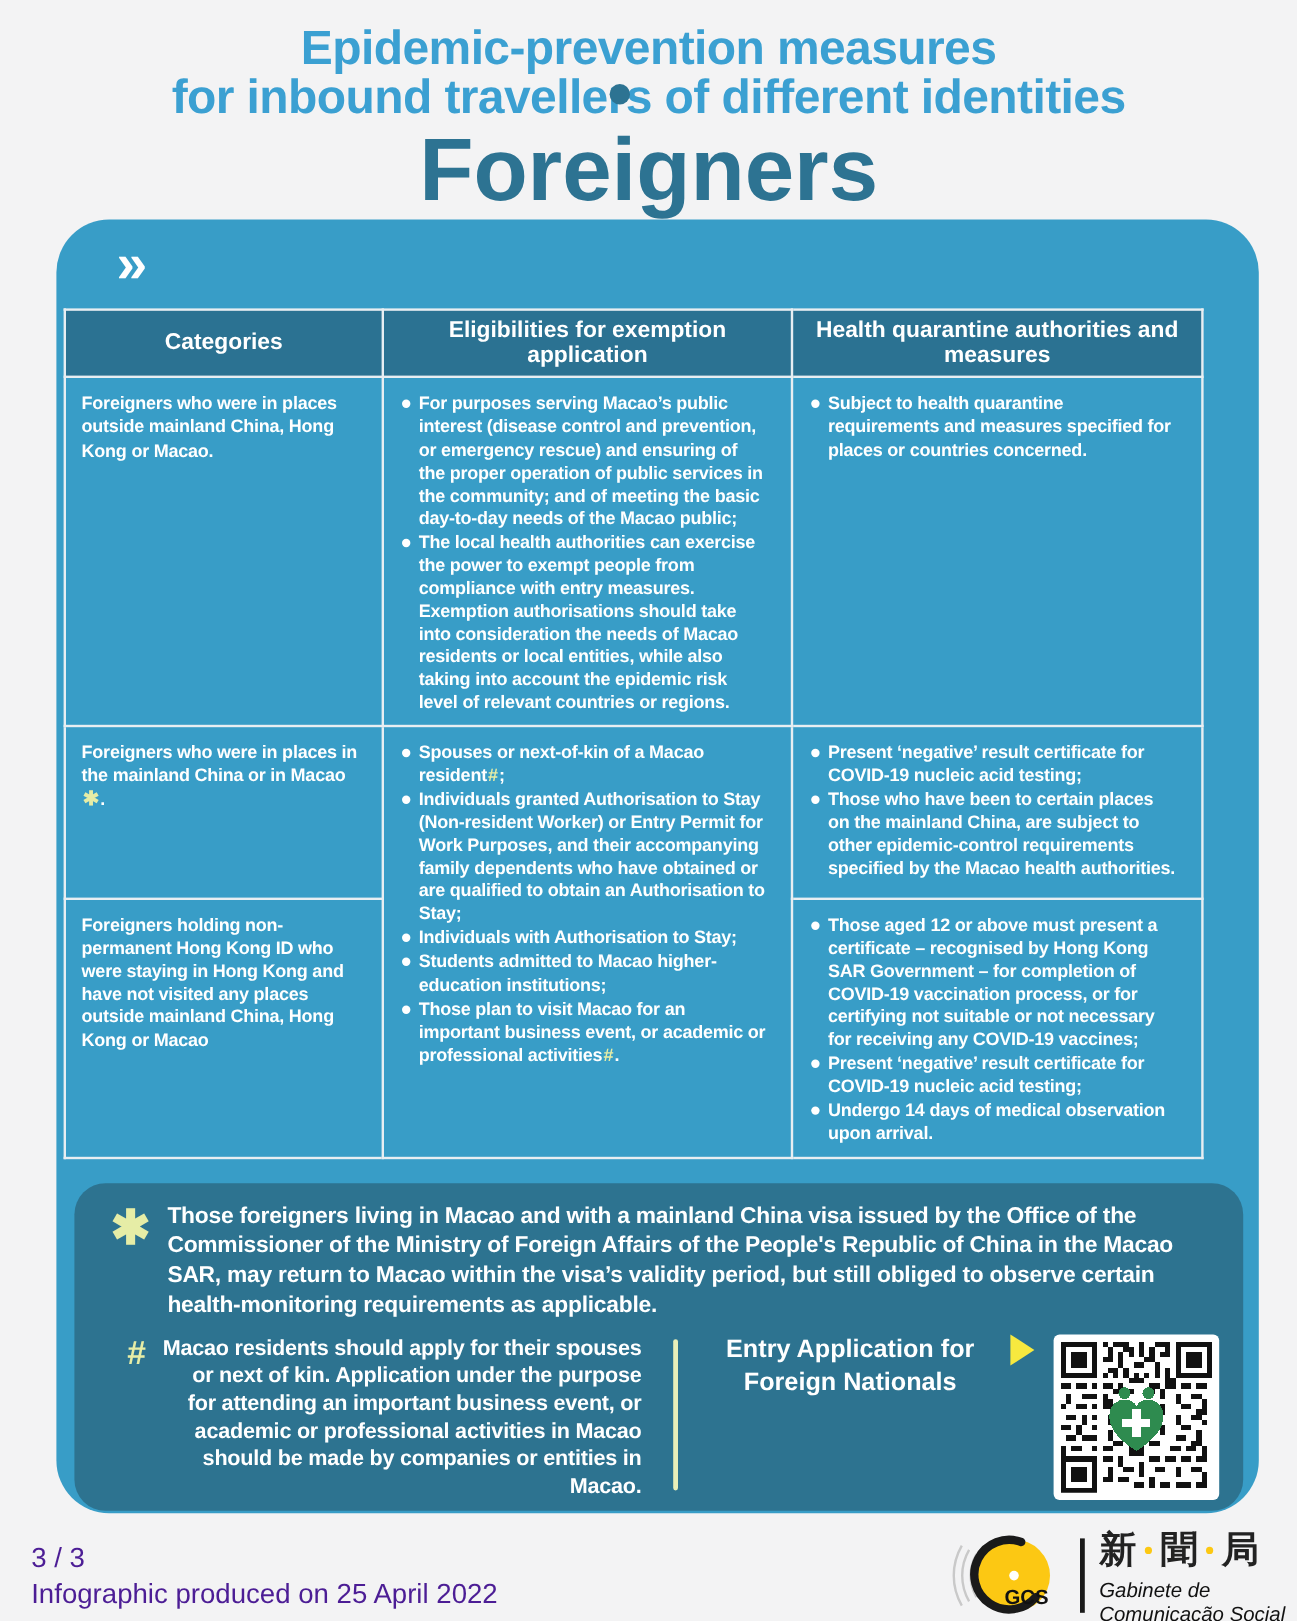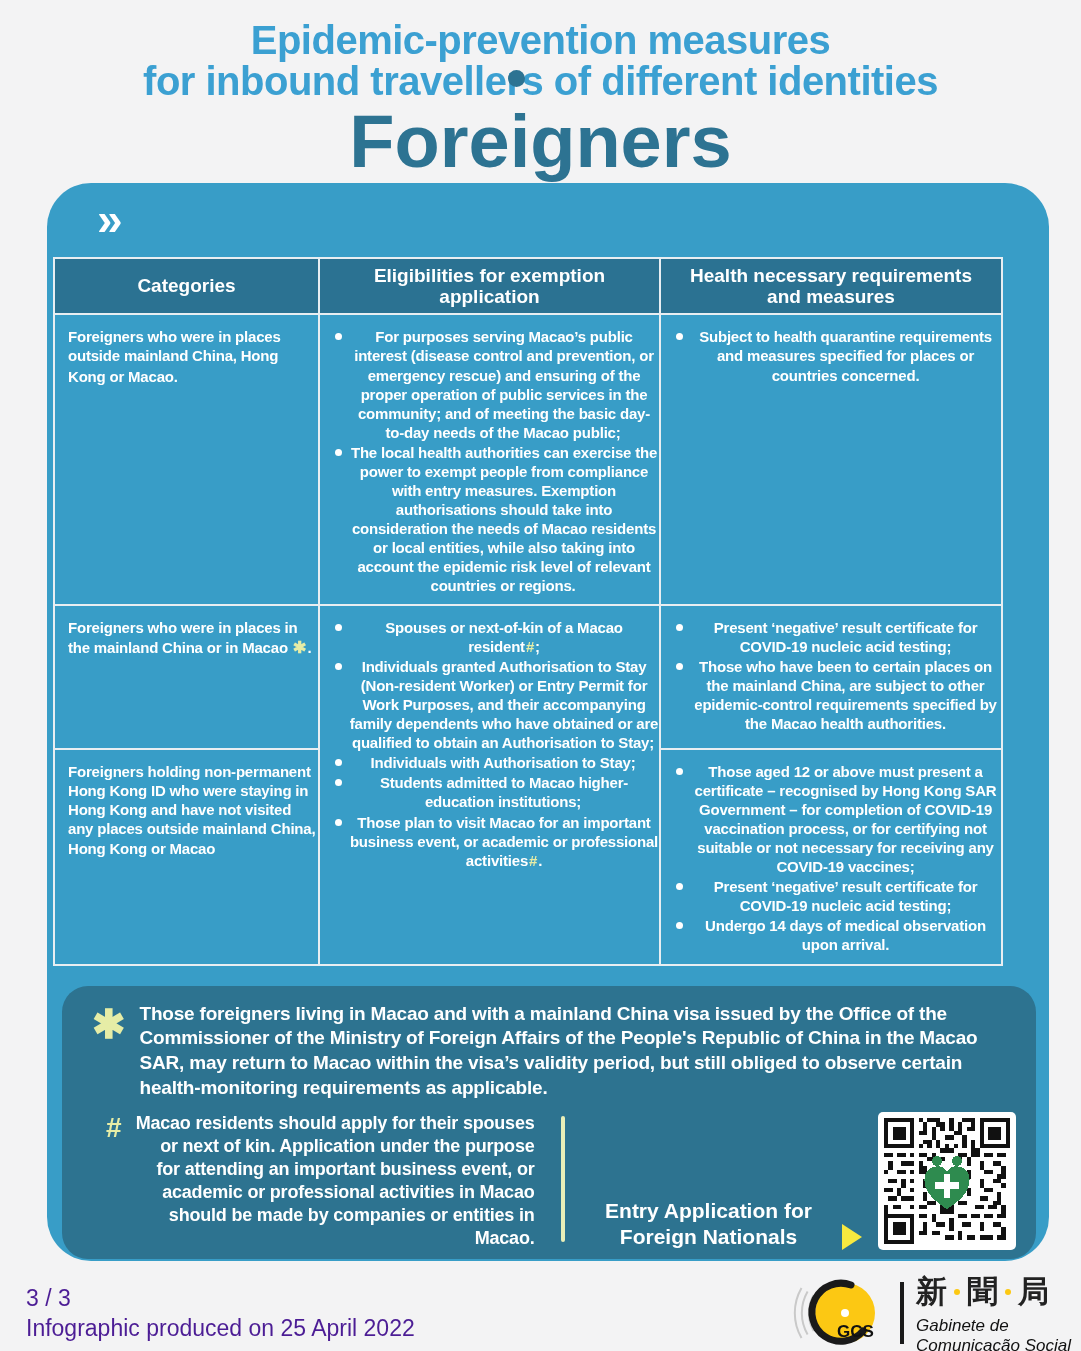--- a/index.html
+++ b/index.html
@@ -20,44 +20,44 @@
     background:#389dc7; border-radius:44px; overflow:hidden; color:#fff; }
   .section-heading { display:flex; align-items:center; gap:20px;
     padding:16px 0 12px 50px; font-size:40px; font-weight:bold; color:#fff; }
   .chev { font-size:46px; line-height:1; transform:translateY(-3px); letter-spacing:-2px; }
   
   .info-table { margin-left:6px; width:948px; border-collapse:collapse; table-layout:fixed; }
   .info-table col.c1 { width:265px; } .info-table col.c2 { width:341px; } .info-table col.c3 { width:342px; }
   .info-table th, .info-table td { border:2px solid #e8eef2; vertical-align:top; }
   .info-table th { height:56px; background:#2b7292; vertical-align:middle; text-align:center;
     font-size:19px; font-weight:bold; line-height:1.15; padding:4px 10px; }
-  .info-table td { padding:12px 0 8px 13px; font-size:15px; font-weight:bold;
+  .info-table td { padding:12px 19px 8px 13px; font-size:15px; font-weight:bold;
     letter-spacing:-0.2px; line-height:1.27; }
   tr.r1 td { height:270px; } tr.r2 td { height:144px; } tr.r3 td { height:204px; }
   .info-table p { margin:0; }
-  .info-table ul { list-style:none;text-align:center; }
+  .info-table ul { list-style:none; }
   .info-table li { position:relative; padding-left:16px; margin-bottom:1px; }
   .info-table li::before { content:""; position:absolute; left:2px; top:6px;
     width:7px; height:7px; border-radius:50%; background:#fff; }
   .mark { color:#e6eda6; font-weight:bold; padding:0 1px; }
   .cat .mark { font-size:1.1em; }
   
   .footnote-box { margin:20px 13px 0 15px; height:273px; background:#2d7390;
     border-radius:26px; overflow:hidden; }
   .fn { display:flex; }
   .fn.star { padding:16px 34px 4px 30px; gap:14px; }
   .fn-marker { color:#e6eda6; font-weight:bold; line-height:1; }
   .fn.star .fn-marker { font-size:40px; margin-top:2px; }
   .fn.star p { font-size:19px; font-weight:bold; line-height:1.3; letter-spacing:-0.2px; max-width:880px; }
   .fn-bottom { display:flex; align-items:stretch; padding:8px 20px 14px 44px; }
   .fn.hash { width:480px; gap:12px; }
   .fn.hash .fn-marker { font-size:28px; margin-top:2px; }
   .fn.hash p { font-size:18px; font-weight:bold; line-height:1.28; letter-spacing:-0.2px;text-align:right; }
   .divider { width:5px; border-radius:3px; background:#e9efb9; margin:4px 26px 8px 26px; }
-  .entry { flex:1; display:flex; align-items:flex-end; justify-content:center; gap:16px; }
+  .entry { flex:1; display:flex; align-items:flex-start; justify-content:center; gap:16px; }
   .entry-label { width:235px; text-align:center; font-size:21px; font-weight:bold; line-height:1.25; }
   .arrow { width:0; height:0; border-left:20px solid #f7e93f;
     border-top:13px solid transparent; border-bottom:13px solid transparent; }
   .qr { background:#fff; padding:6px; border-radius:5px; font-size:0; }
   
   .footer { display:flex; justify-content:space-between; align-items:center; padding:10px 10px 0 26px; }
   .footer-left { font-size:23px; color:#4c1d95; line-height:1.32; }
   .logo { display:flex; align-items:center; }
   .logo-bar { width:4px; height:62px; background:#1a1a1a; margin:0 12px 0 6px; }
   .logo-cn { display:flex; align-items:center; gap:7px; font-size:31px; font-weight:bold; color:#222; }
@@ -85,21 +85,21 @@
     <table class="info-table">
       <colgroup>
           <col class="c1">
           <col class="c2">
           <col class="c3">
         </colgroup>
       <thead>
         <tr>
           <th>Categories</th>
           <th>Eligibilities for exemption application</th>
-          <th>Health necessary requirements and measures</th>
+          <th>Health quarantine authorities and measures</th>
         </tr>
       </thead>
       <tbody>
         <tr class="r1">
           <td class="cat">
             <p><span>Foreigners who were in places outside mainland China, Hong Kong or Macao.</span><span class="mark"></span><span></span></p>
           </td>
           <td>
             <ul>
               <li><span>For purposes serving Macao’s public interest (disease control and prevention, or emergency rescue) and ensuring of the proper operation of public services in the community; and of meeting the basic day-to-day needs of the Macao public;</span><span class="mark"></span><span></span></li>

